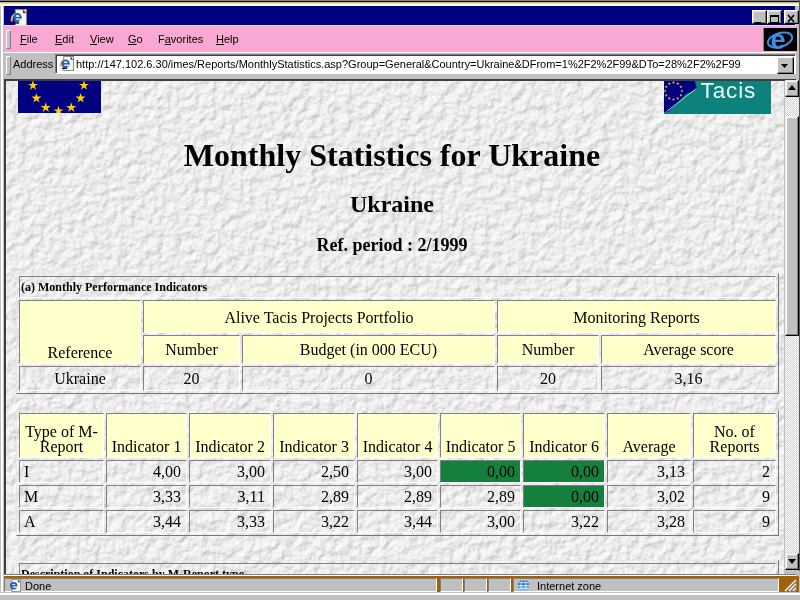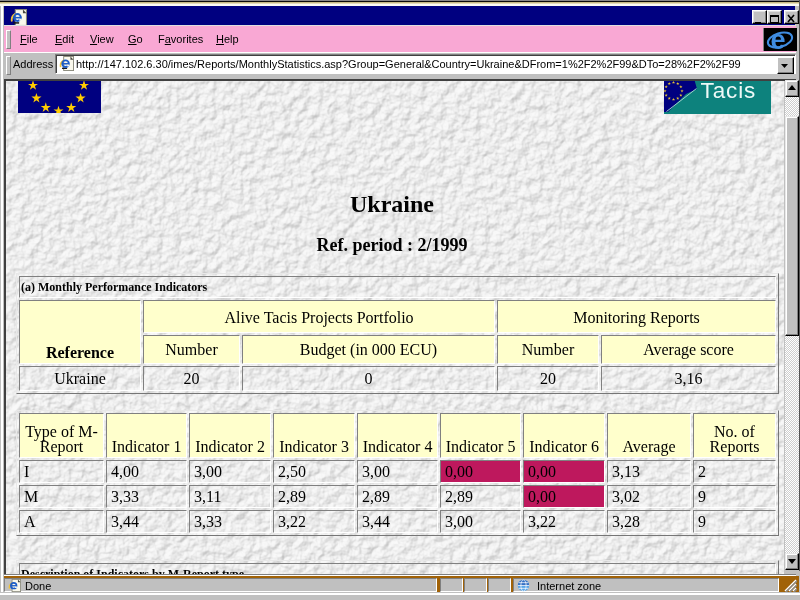--- a/index.html
+++ b/index.html
@@ -53,25 +53,25 @@
 #statusbar{left:4px;top:576px;width:795px;height:16px;background:#a16207;}
 .spanel{top:2px;height:14px;background:#c0c0c0;border:1px solid;border-color:#808080 #fff #fff #808080;
   box-sizing:border-box;font-size:11px;color:#000;}
 
 table{border-collapse:separate;border-spacing:2px;table-layout:fixed;
   font-family:"Liberation Serif",serif;font-size:16px;color:#000;}
 table{border:1px solid;border-color:#e8e8e8 #767676 #767676 #e8e8e8;}
 td,th{border:1px solid;border-color:#808080 #ffffff #ffffff #808080;padding:0 4px;
   box-sizing:border-box;overflow:hidden;}
 th{font-weight:bold;}
-.yc{background:#ffffcc;font-weight:bold;} .lh{line-height:15px;}
-.gc{background:#be185d;}
+.yc{background:#ffffcc;} .lh{line-height:15px;}
+.gc{background:#15803d;}
 .ttl{text-align:left;font-size:12px;line-height:20px;padding:0 1px;}
 .ctr{text-align:center;font-weight:normal;}
-.num{text-align:left;padding-right:5px;margin-left:27px;}
+.num{text-align:right;padding-right:5px;margin-left:27px;}
 </style>
 </head>
 <body>
 <div class="abs" id="f-top1"></div>
 <div class="abs" id="f-top2"></div>
 <div class="abs" id="f-top3"></div>
 <div class="abs" id="f-top4"></div>
 <div class="abs" id="f-top5"></div>
 <div class="abs" id="f-left"></div>
 <div class="abs" id="f-right1"></div>
@@ -190,20 +190,21 @@
         <polygon points="2.1,29.6 2.5,30.7 3.8,30.7 2.8,31.5 3.1,32.6 2.1,31.9 1.1,32.6 1.5,31.5 0.5,30.7 1.8,30.7"></polygon>
         <polygon points="1.0,25.3 1.4,26.5 2.6,26.5 1.6,27.2 2.0,28.4 1.0,27.6 0.0,28.4 0.4,27.2 -0.6,26.5 0.6,26.5"></polygon>
         <polygon points="2.1,21.1 2.5,22.2 3.8,22.2 2.8,23.0 3.1,24.1 2.1,23.4 1.1,24.1 1.5,23.0 0.5,22.2 1.8,22.2"></polygon>
         <polygon points="5.2,17.9 5.6,19.1 6.9,19.1 5.9,19.8 6.2,21.0 5.2,20.3 4.3,21.0 4.6,19.8 3.6,19.1 4.9,19.1"></polygon>
         <polygon points="9.5,16.8 9.9,18.0 11.1,18.0 10.1,18.7 10.5,19.9 9.5,19.1 8.5,19.9 8.9,18.7 7.9,18.0 9.1,18.0"></polygon>
         <polygon points="13.8,17.9 14.1,19.1 15.4,19.1 14.4,19.8 14.7,21.0 13.8,20.3 12.8,21.0 13.1,19.8 12.1,19.1 13.4,19.1"></polygon>
         <polygon points="16.9,21.0 17.2,22.2 18.5,22.2 17.5,23.0 17.9,24.1 16.9,23.4 15.9,24.1 16.2,23.0 15.2,22.2 16.5,22.2"></polygon>
       </g>
     <text x="36.5" y="33.5" font-family="Liberation Sans,sans-serif" font-size="22.5" letter-spacing="0.9" fill="#eef9f7">Tacis</text>
   </svg>
+  <div class="abs" style="left:0;top:56px;width:772px;text-align:center;font-size:32px;font-weight:bold;">Monthly Statistics for Ukraine</div>
   <div class="abs" style="left:0;top:110px;width:772px;text-align:center;font-size:24px;font-weight:bold;">Ukraine</div>
   <div class="abs" style="left:0;top:154px;width:772px;text-align:center;font-size:18px;font-weight:bold;">Ref. period : 2/1999</div>
 
   <table class="abs" style="left:10px;top:192px;width:763px;">
     <colgroup>
         <col style="width:122px">
         <col style="width:97px">
         <col style="width:253px">
         <col style="width:102px">
         <col style="width:175px">

